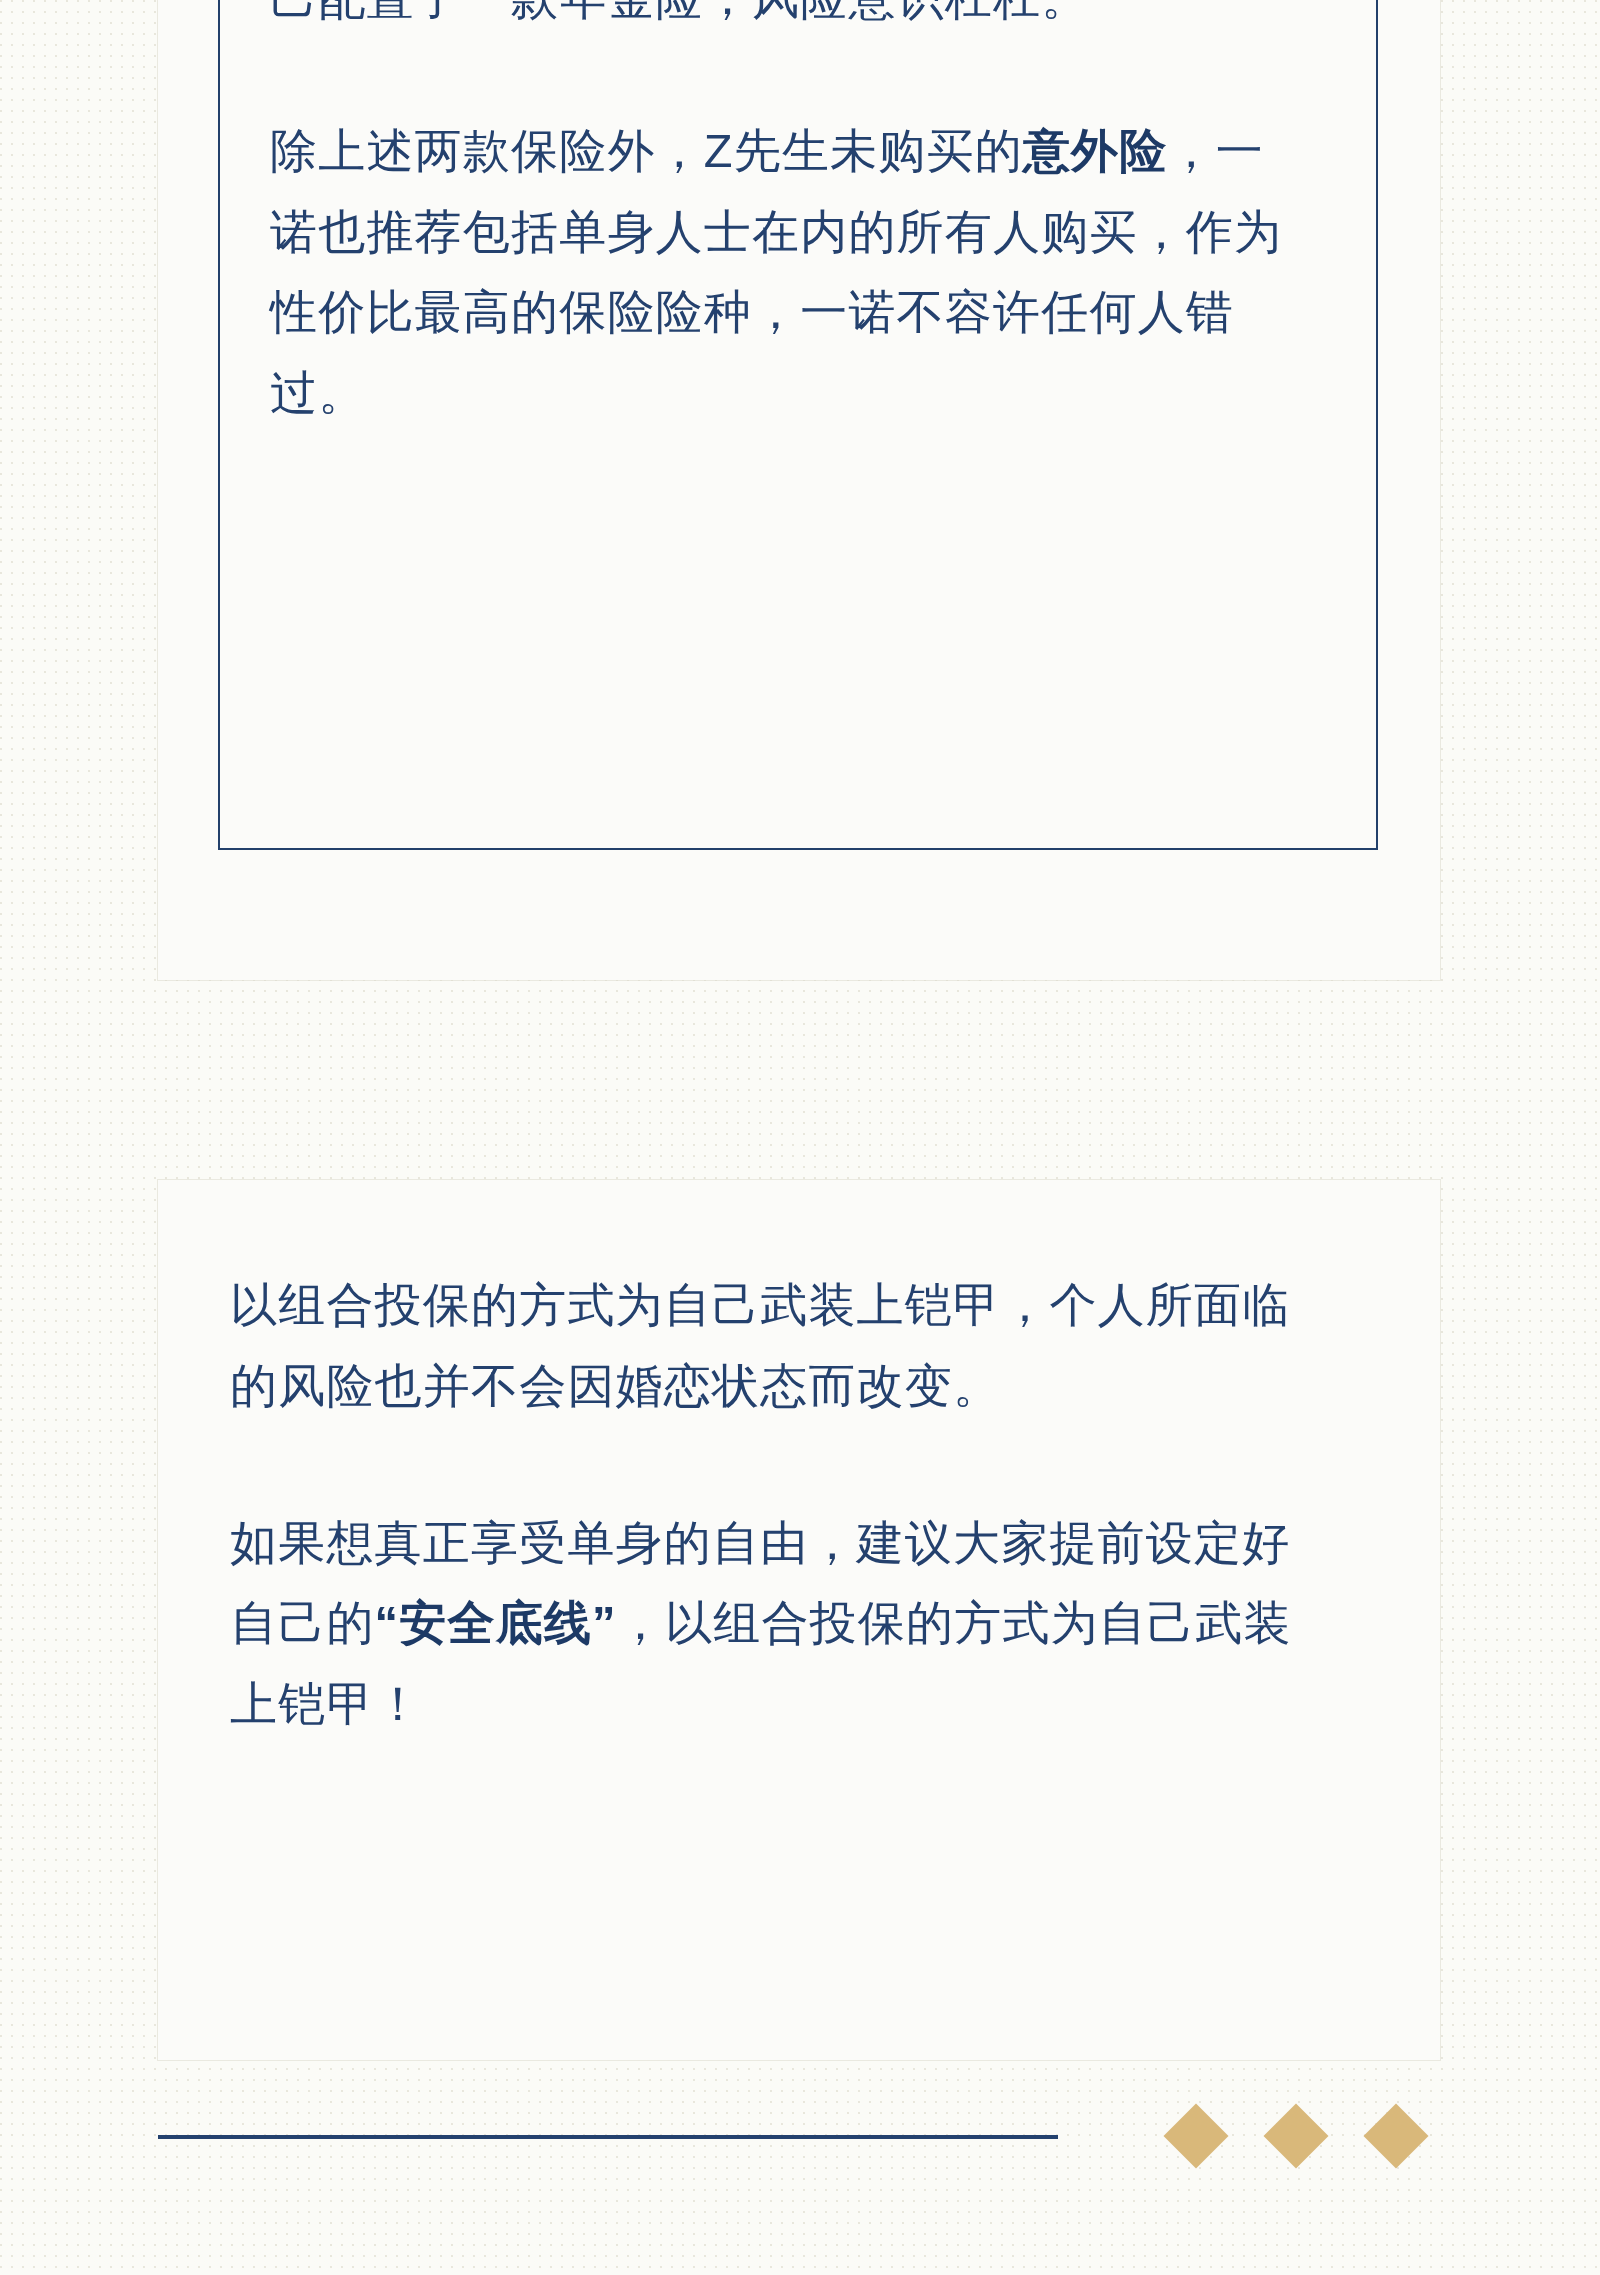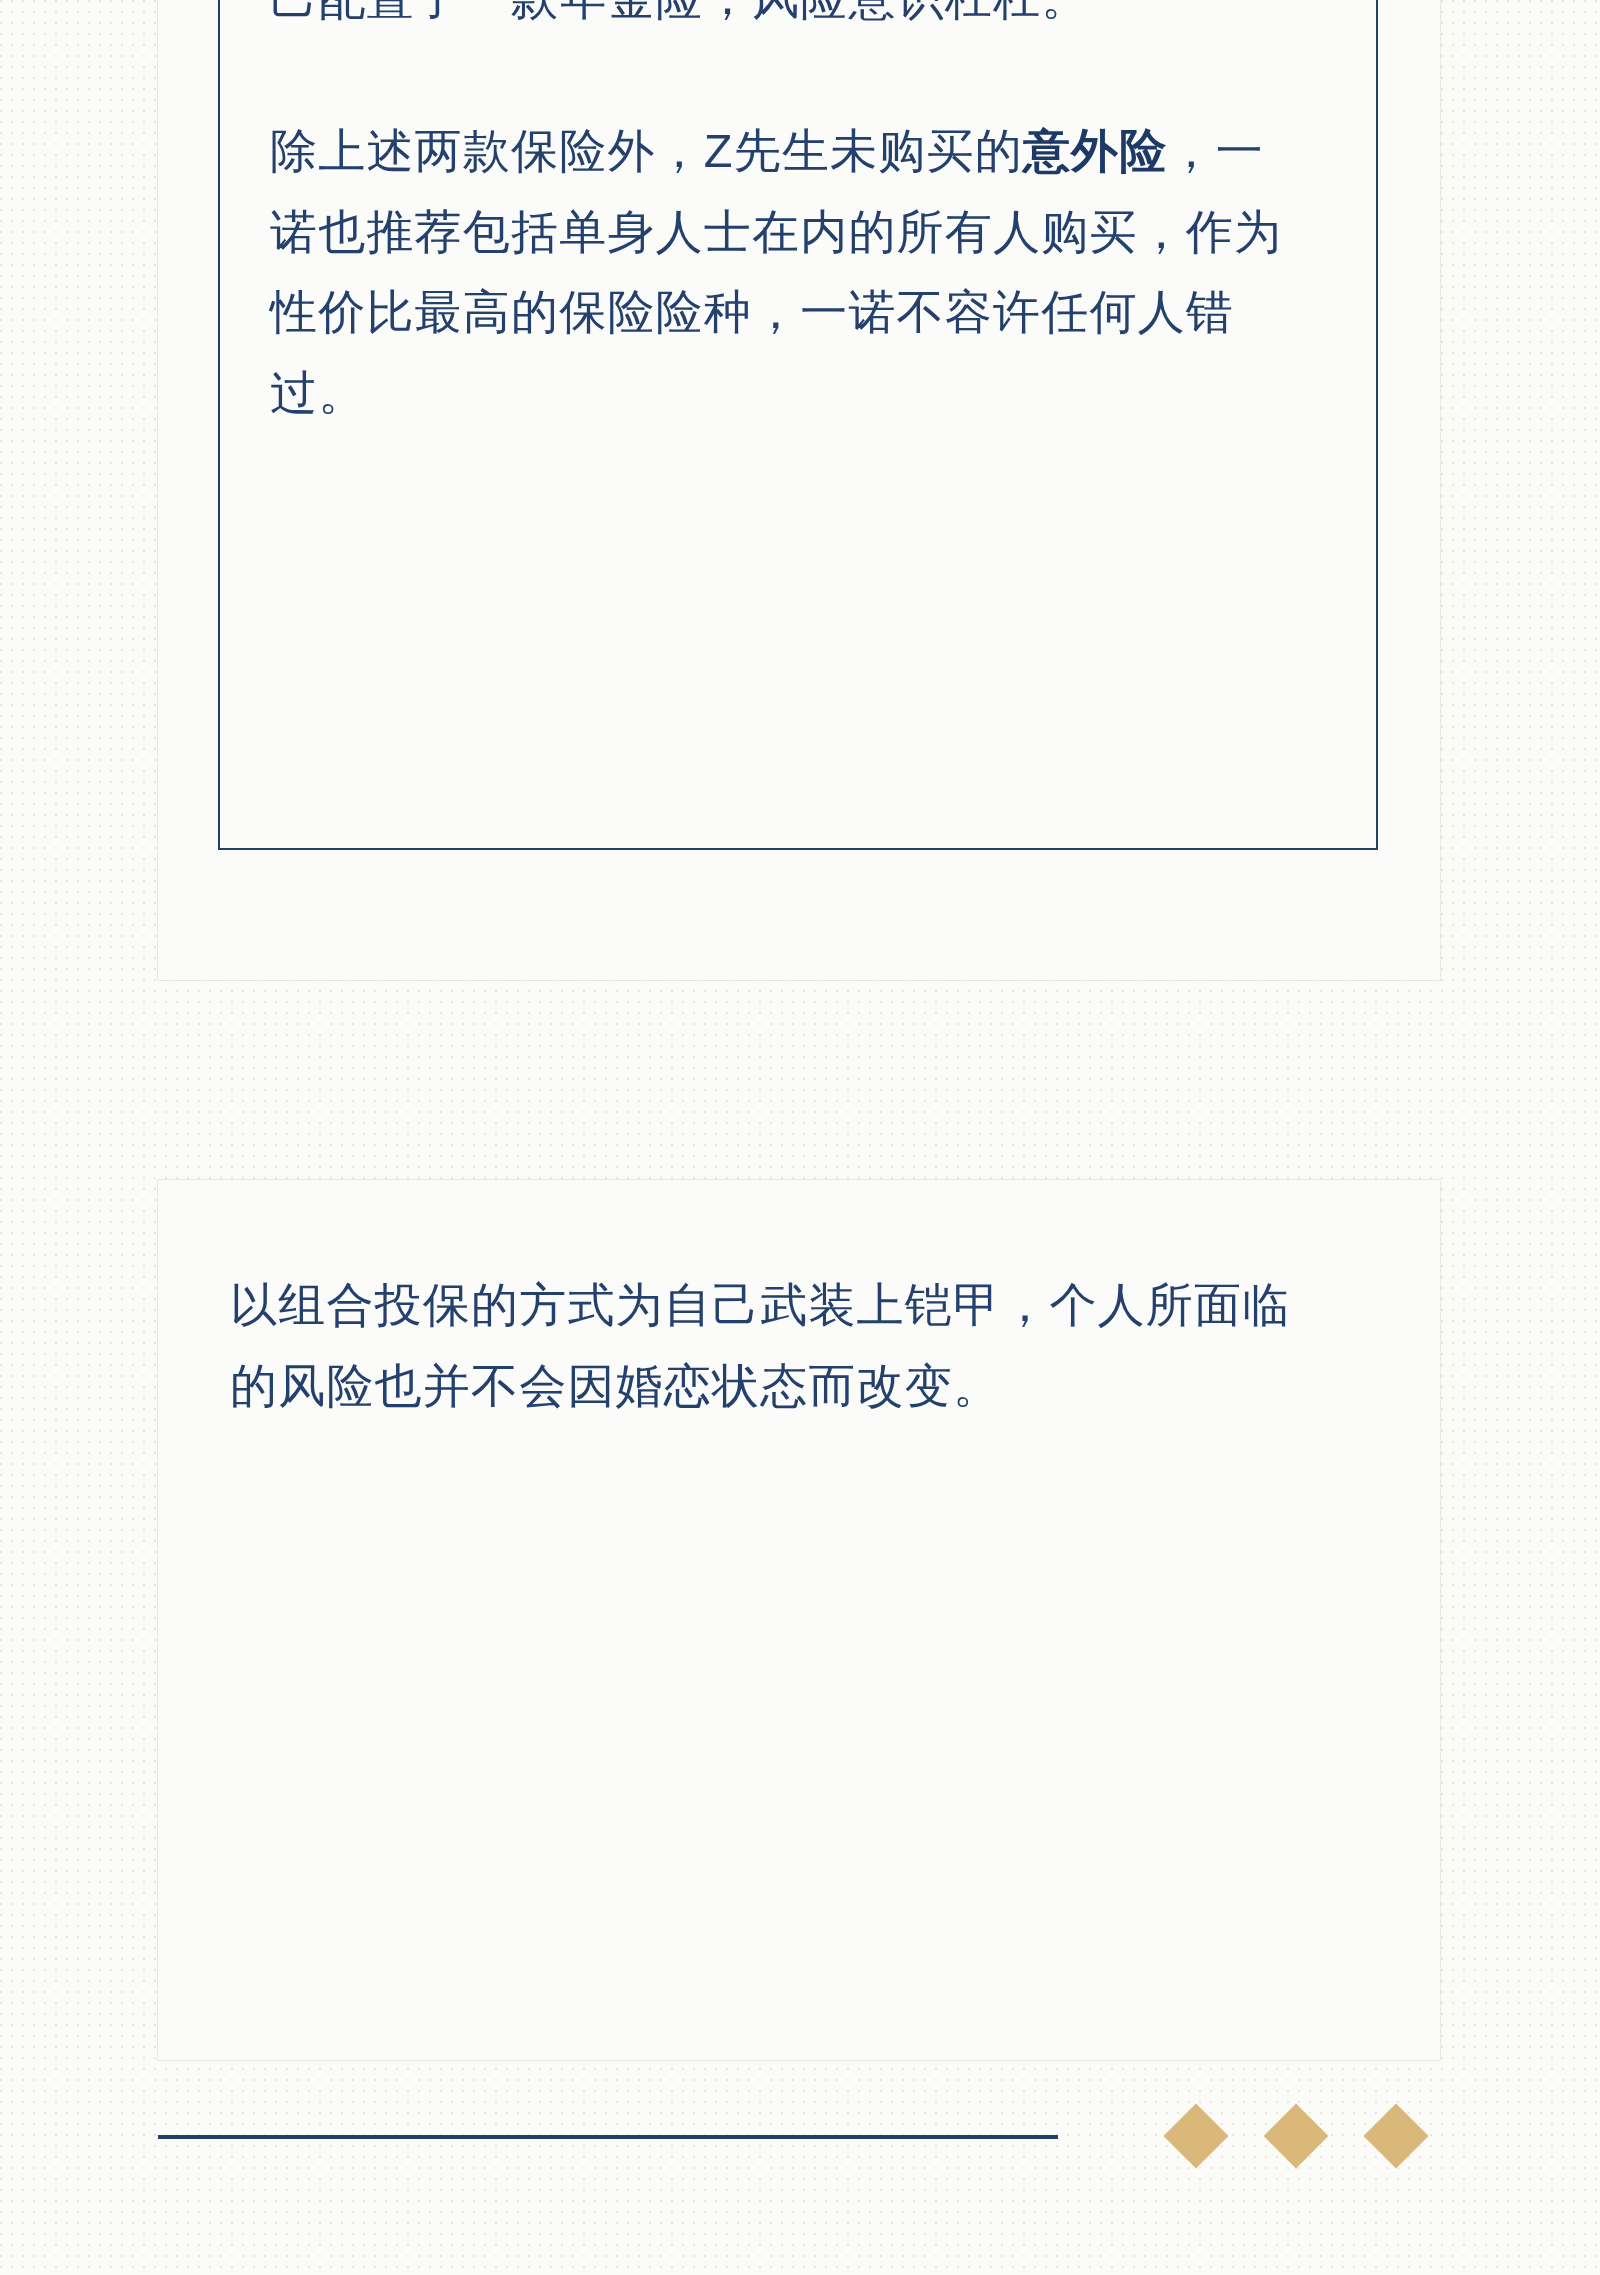--- a/index.html
+++ b/index.html
@@ -136,20 +136,21 @@
       <p>己配置了一款年金险，风险意识杠杠。</p>
       <div class="c1-gap"></div>
       <p><span>除上述两款保险外，Z先生未购买的</span><b class="em">意外险</b><span>，一诺也推荐包括单身人士在内的所有人购买，作为性价比最高的保险险种，一诺不容许任何人错过。</span></p>
     </div>
   </div>
 
   <div class="card card-two">
     <div class="text-block c2-text">
       <p>以组合投保的方式为自己武装上铠甲，个人所面临的风险也并不会因婚恋状态而改变。</p>
       <div class="c2-gap"></div>
+      <p><span>如果想真正享受单身的自由，建议大家提前设定好自己的</span><b class="em">“安全底线”</b><span>，以组合投保的方式为自己武装上铠甲！</span></p>
     </div>
   </div>
 
   <div class="footer-deco">
     <div class="deco-line"></div>
     <div class="diamond d1"></div>
     <div class="diamond d2"></div>
     <div class="diamond d3"></div>
   </div>
 

